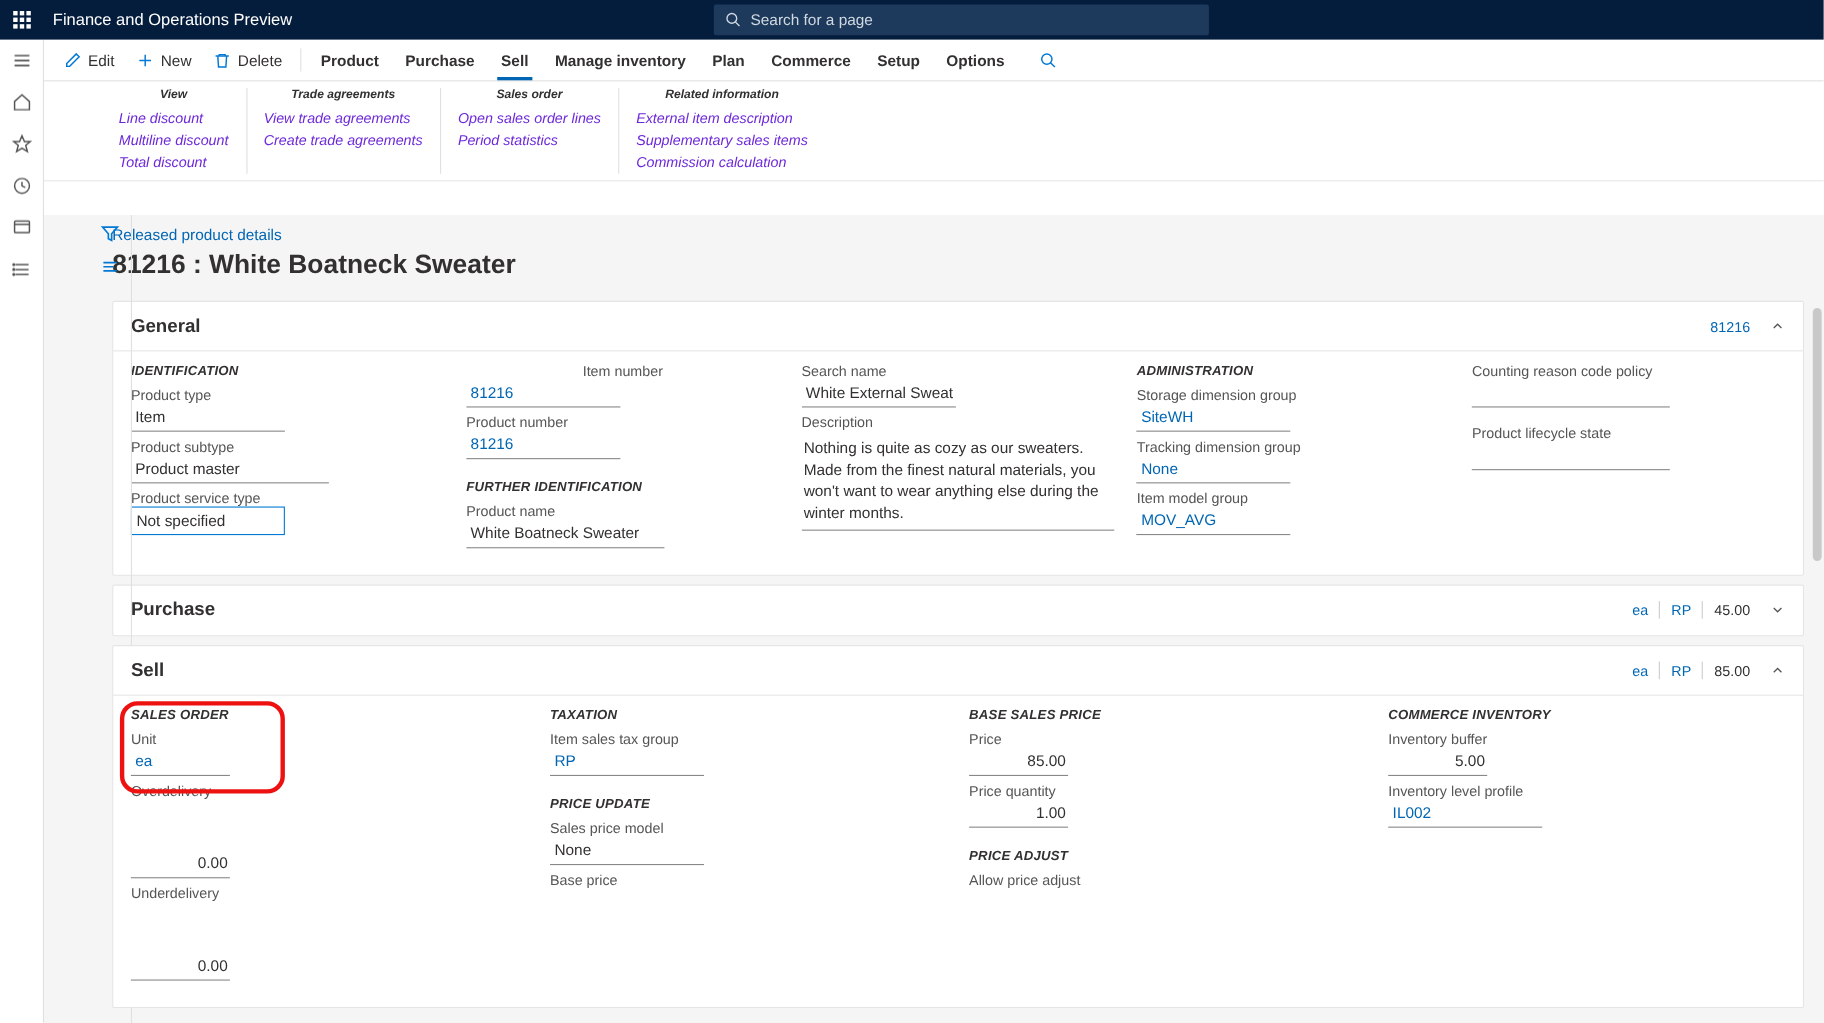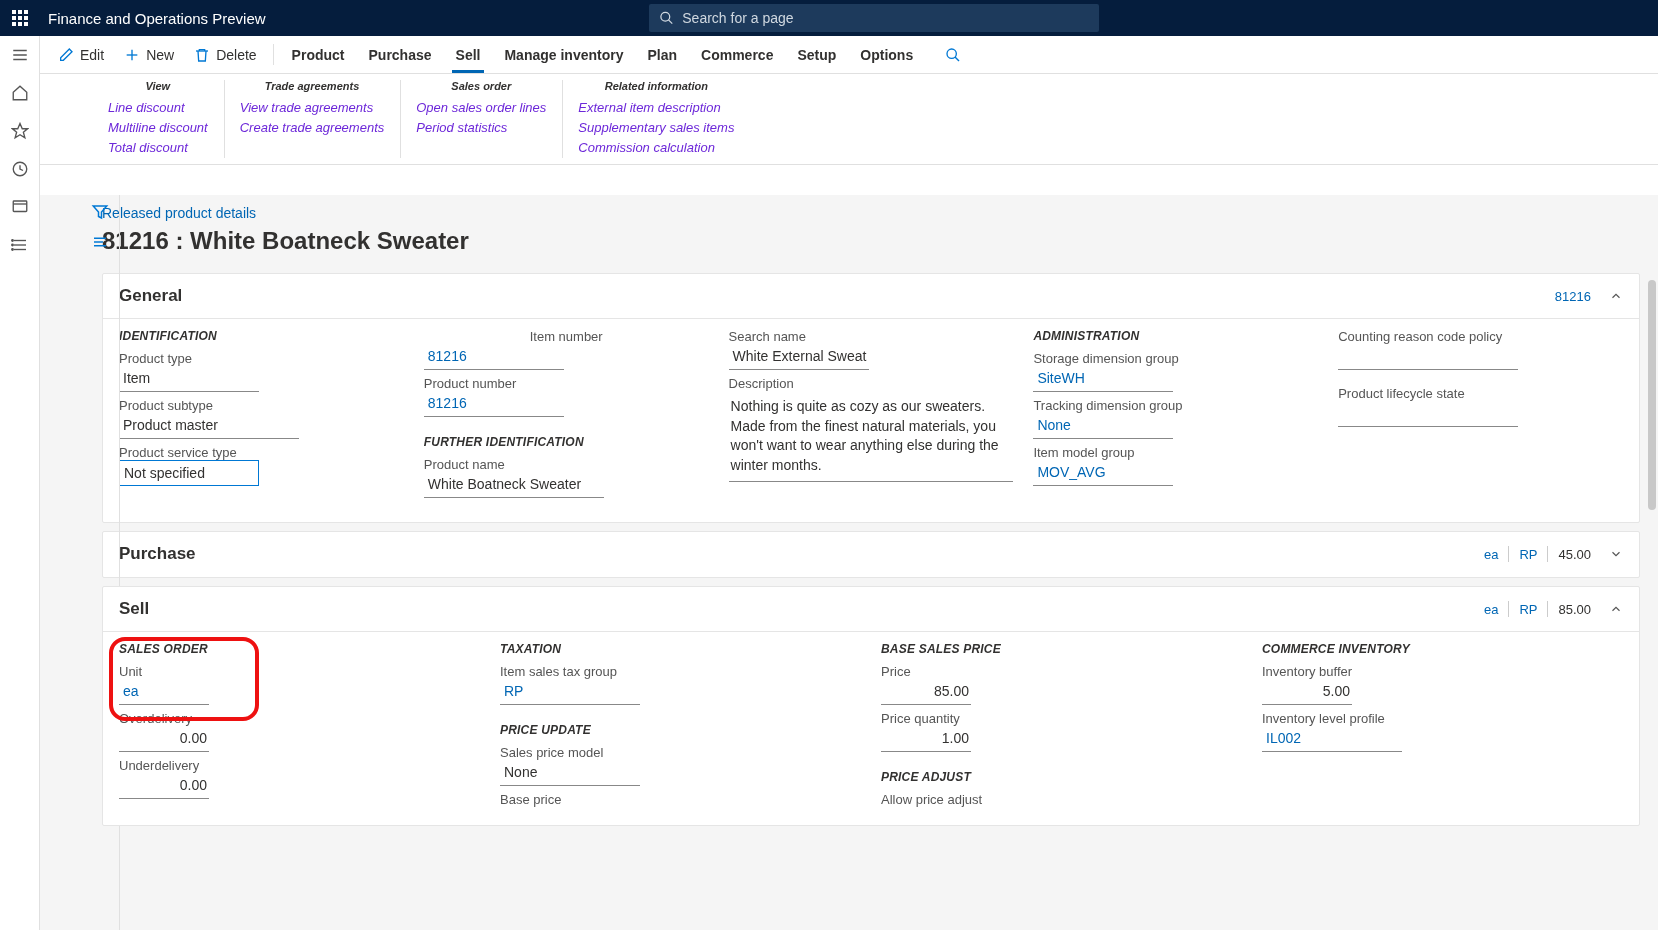--- a/index.html
+++ b/index.html
@@ -56,21 +56,21 @@
 .chev { width: 14px; height:14px; margin-left:10px; }
 
 .card-body { padding: 10px 16px 18px 16px; display:flex; gap: 20px; }
 .col { flex:1; min-width: 0; }
 
 .group-title { font-size:12px; font-weight:600; letter-spacing: 0.2px; color:#323130; margin-bottom:8px; text-transform:uppercase;font-style:italic; }
 .field-label { font-size:13px; color:#555; margin-top:6px; }
 .field-value { font-size:14px; color:#323130; border-bottom:1px solid #888; padding: 4px 2px 4px 4px; margin-bottom:6px; min-height:26px; }
 .field-value.link { color:#0066b4; }
 .field-value.boxed { border:1px solid #0078d4; border-bottom:1px solid #0078d4; }
-.field-value.num { text-align:right; width:90px; margin-left:0; }
+.field-value.num { text-align:right; width:90px; margin-left:0;margin-top:46px; }
 .field-value.wide-num { text-align:right; width:90px; }
 .field-value.empty { min-height:26px; }
 .field-value.nobord { border-bottom:1px solid #888; width: 180px; }
 
 .description-box { font-size:14px; color:#323130; border-bottom:1px solid #888; padding: 6px 2px; line-height:1.4; }
 
 .smallw { width: 140px; }
 .medw { width: 140px; }
 
 .highlight-box { position:absolute; border:4px solid #e11; border-radius:16px; pointer-events:none; }

